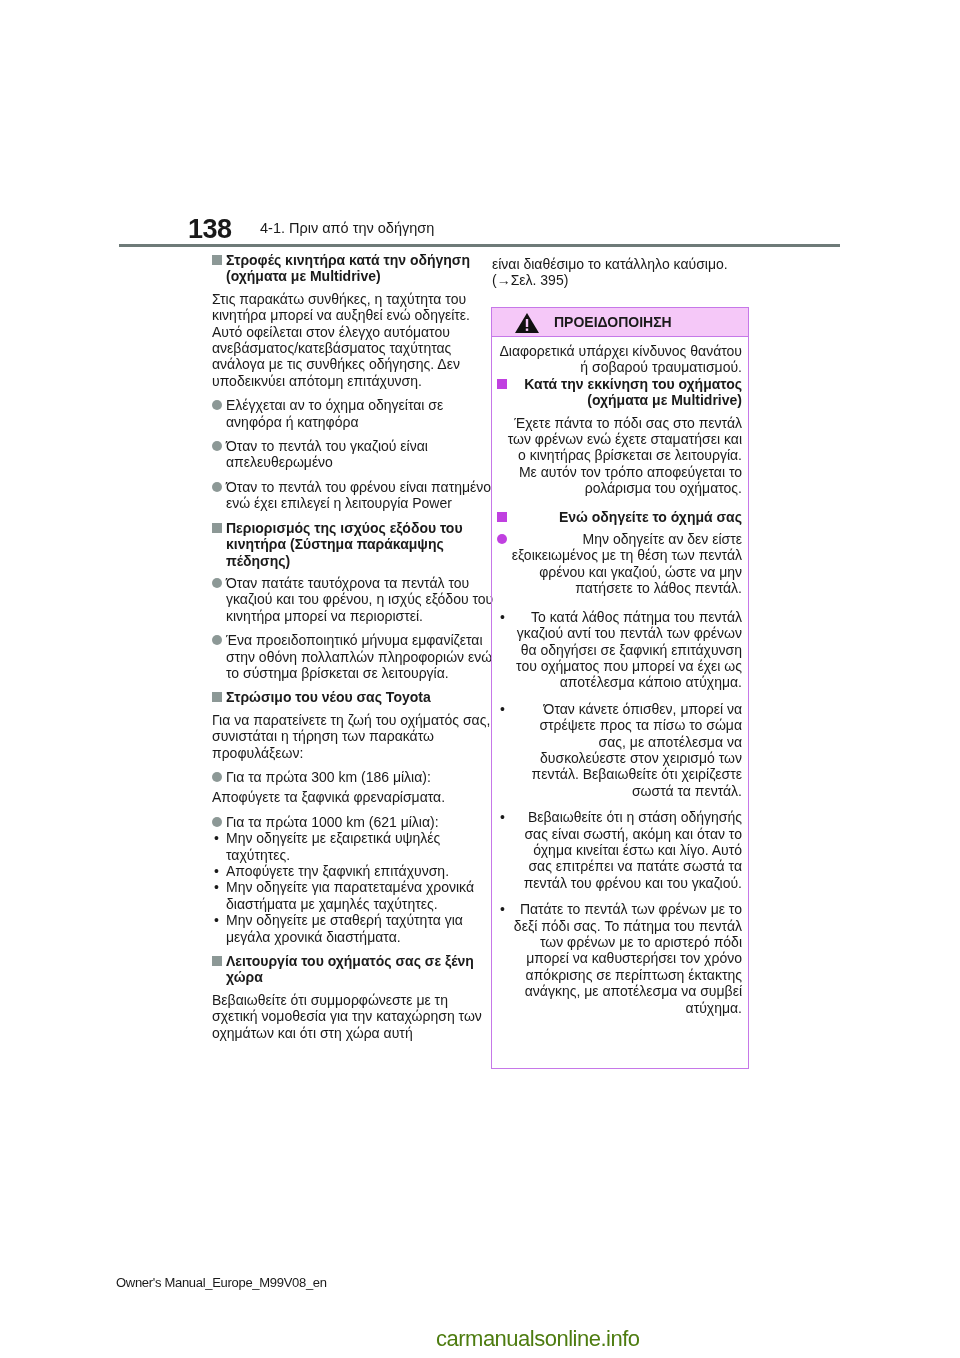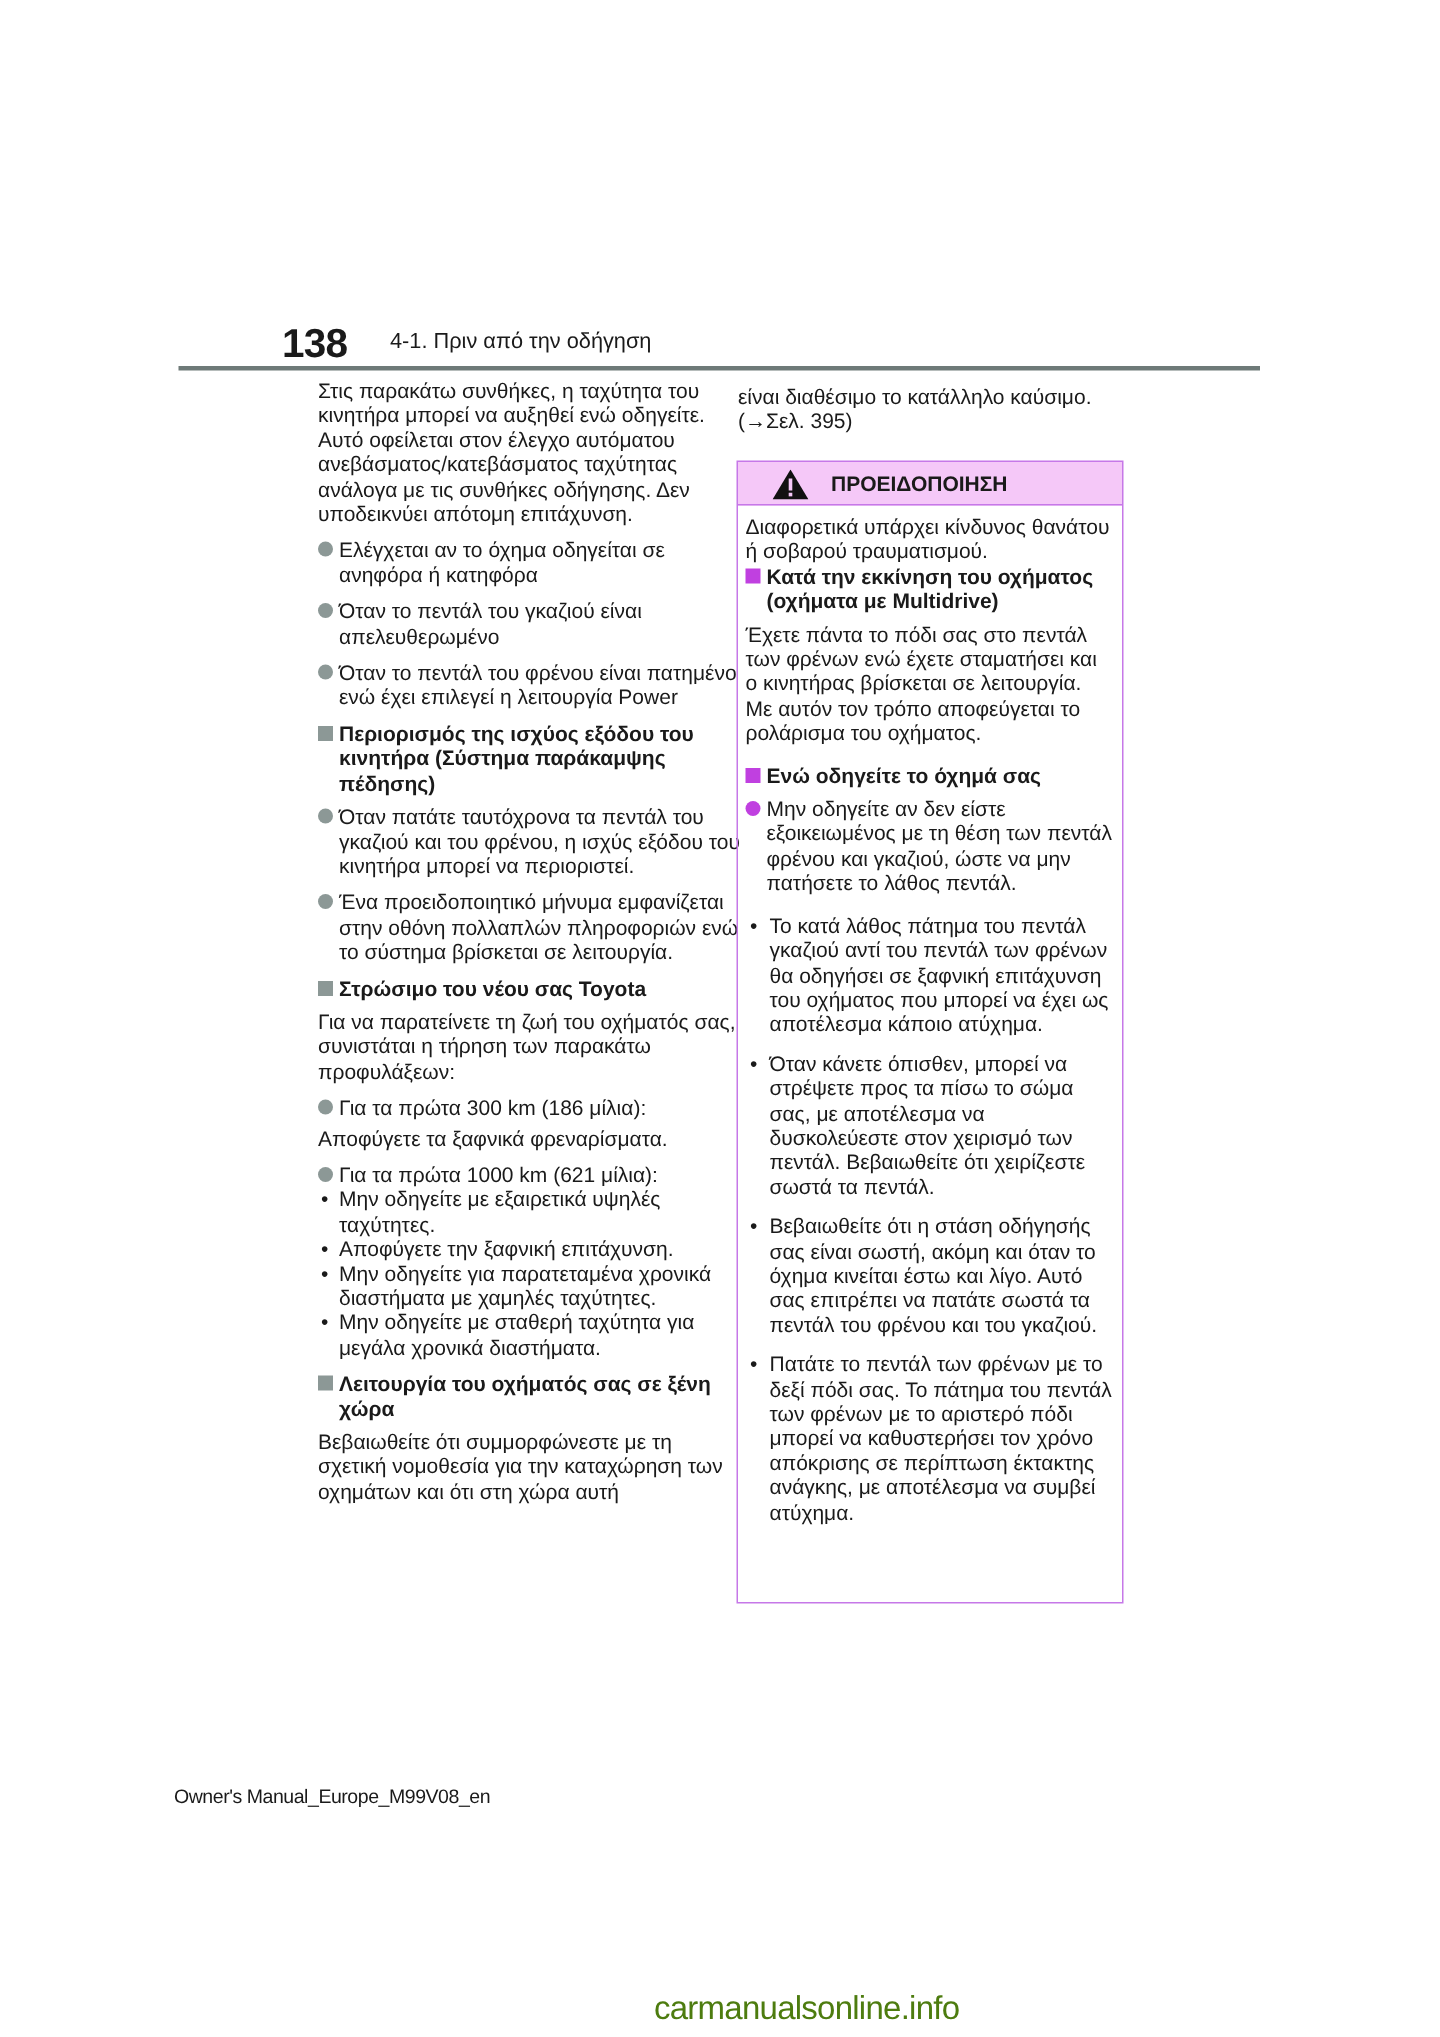--- a/index.html
+++ b/index.html
@@ -16,43 +16,44 @@
 
   .h { font-weight: bold; font-size: 14px; line-height: 16.4px; position: relative; padding-left: 14px; margin: 0 0 6px 0; }
   .h .sq { position: absolute; left: 0; top: 3px; width: 10px; height: 10px; background: #8c9896; }
   .p { margin: 0 0 8px 0; }
   .dot-item { position: relative; padding-left: 14px; margin: 0 0 8px 0; }
   .dot-item .dot { position: absolute; left: 0; top: 3px; width: 10px; height: 10px; border-radius: 50%; background: #8c9896; }
   .sub-list { margin: 0 0 8px 0; padding: 0; list-style: none; }
   .sub-list li { position: relative; padding-left: 14px; }
   .sub-list li .b { position: absolute; left: 2px; top: 0; }
 
-  .warn { position: absolute; left: 491px; top: 307px; width: 256px; height: 760px; border: 1.5px solid #c678e8; }
+  .warn { position: absolute; left: 491px; top: 307px; width: 256px; height: 760px; border: 1.5px solid #c678e8; text-align: right; }
   .warn-head { height: 28px; background: #f5c8f8; border-bottom: 1.5px solid #c678e8; position: relative; }
   .warn-icon { position: absolute; left: 23px; top: 5px; }
   .warn-title { position: absolute; left: 62px; top: 6px; font-weight: bold; font-size: 14px; }
   .warn-body { padding: 6px 6px 0 5px; font-size: 14px; line-height: 16.4px; }
   .warn-body .h .sq { background: #c040e0; }
   .warn-body .dot-item .dot { background: #c040e0; }
   .bul { position: relative; padding-left: 16px; margin: 0 0 10px 0; }
   .bul .b { position: absolute; left: 3px; top: 0; }
 
-  .footer { position: absolute; left: 116px; top: 1190px; font-size: 13px; letter-spacing: -0.3px; }
+  .footer { position: absolute; left: 116px; top: 1275px; font-size: 13px; letter-spacing: -0.3px; }
   .watermark { position: absolute; left: 436px; top: 1326px; font-size: 22px; color: #4d7c0f; letter-spacing: -0.5px; }
 </style>
 </head>
 <body>
 
 <div class="header">
   <span class="page-num">138</span>
   <span class="section-title">4-1. Πριν από την οδήγηση</span>
 </div>
 <div class="rule"></div>
 
 <div class="col col-left">
+  <div class="h"><span class="sq"></span><span>Στροφές κινητήρα κατά την οδήγηση (οχήματα με Multidrive)</span></div>
   <div class="p">Στις παρακάτω συνθήκες, η ταχύτητα του κινητήρα μπορεί να αυξηθεί ενώ οδηγείτε. Αυτό οφείλεται στον έλεγχο αυτόματου ανεβάσματος/κατεβάσματος ταχύτητας ανάλογα με τις συνθήκες οδήγησης. Δεν υποδεικνύει απότομη επιτάχυνση.</div>
   <div class="dot-item"><span class="dot"></span><span>Ελέγχεται αν το όχημα οδηγείται σε ανηφόρα ή κατηφόρα</span></div>
   <div class="dot-item"><span class="dot"></span><span>Όταν το πεντάλ του γκαζιού είναι απελευθερωμένο</span></div>
   <div class="dot-item"><span class="dot"></span><span>Όταν το πεντάλ του φρένου είναι πατημένο ενώ έχει επιλεγεί η λειτουργία Power</span></div>
 
   <div class="h"><span class="sq"></span><span>Περιορισμός της ισχύος εξόδου του κινητήρα (Σύστημα παράκαμψης πέδησης)</span></div>
   <div class="dot-item"><span class="dot"></span><span>Όταν πατάτε ταυτόχρονα τα πεντάλ του γκαζιού και του φρένου, η ισχύς εξόδου του κινητήρα μπορεί να περιοριστεί.</span></div>
   <div class="dot-item"><span class="dot"></span><span>Ένα προειδοποιητικό μήνυμα εμφανίζεται στην οθόνη πολλαπλών πληροφοριών ενώ το σύστημα βρίσκεται σε λειτουργία.</span></div>
 
   <div class="h"><span class="sq"></span><span>Στρώσιμο του νέου σας Toyota</span></div>

